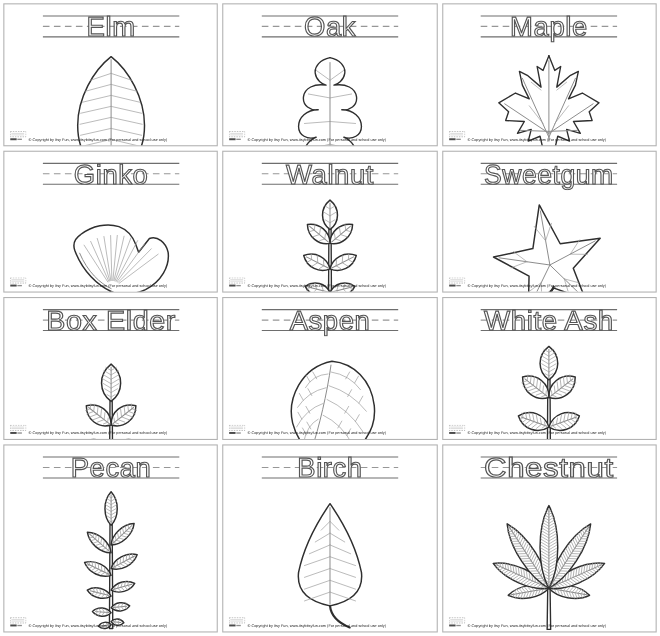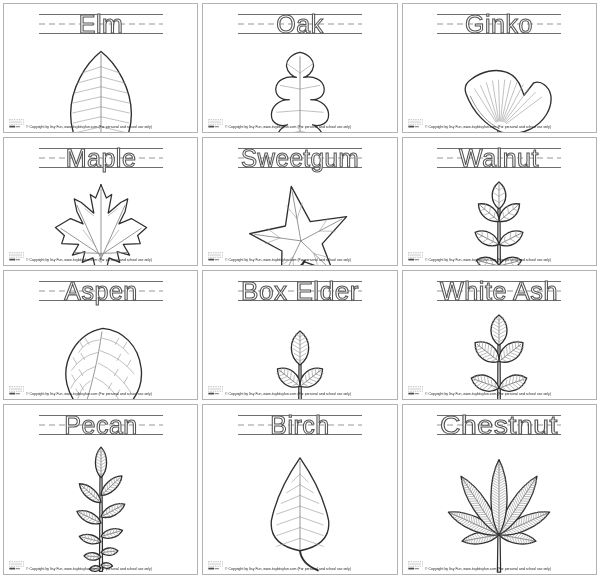--- a/index.html
+++ b/index.html
@@ -90,20 +90,54 @@
           <rect x="10" y="10" width="6" height="1.8" fill="#8f8f8f"></rect>
         </svg>
         <span class="copy">© Copyright by Itsy Fun, www.itsybitsyfun.com (For personal and school use only)</span>
       </div>
     </div>
     <div class="card">
       <svg class="title" viewBox="0 0 140 30">
         <line x1="8" y1="5.5" x2="132" y2="5.5" class="gl"></line>
         <line x1="8" y1="15" x2="132" y2="15" class="gl mid"></line>
         <line x1="8" y1="24.5" x2="132" y2="24.5" class="gl"></line>
+        <text x="70" y="24" text-anchor="middle" class="tword">Maple</text>
+      </svg>
+      <svg class="art" viewBox="0 0 140 150">
+        <path d="M70,13 L76,28 L82,24 L78,45 L92,33 L100,29 L97,43 L90,57 L104,51 L121,61 L111,70 L114,79 L95,80 L102,92 L88,88 L91,100 L79,95 L76,108 L71.5,110 L71.5,126" class="outline2"></path>
+        <path d="M70,13 L76,28 L82,24 L78,45 L92,33 L100,29 L97,43 L90,57 L104,51 L121,61 L111,70 L114,79 L95,80 L102,92 L88,88 L91,100 L79,95 L76,108 L71.5,110 L71.5,126" class="outline2" transform="translate(140,0) scale(-1,1)"></path>
+        <path d="M68.5,126 L67.9,149 L72.1,149 L71.5,126" class="outline2"></path>
+        <path d="M70,100 L70,18" class="vein2"></path>
+        <path d="M70,96 L97,36" class="vein2"></path>
+        <path d="M70,96 L97,36" class="vein2" transform="translate(140,0) scale(-1,1)"></path>
+        <path d="M70,92 L115,62" class="vein2"></path>
+        <path d="M70,92 L115,62" class="vein2" transform="translate(140,0) scale(-1,1)"></path>
+        <path d="M70,90 L99,89" class="vein2"></path>
+        <path d="M70,90 L99,89" class="vein2" transform="translate(140,0) scale(-1,1)"></path>
+        <path d="M76,82 L90,64" class="vein"></path>
+        <path d="M76,82 L90,64" class="vein" transform="translate(140,0) scale(-1,1)"></path>
+        <path d="M78,48 L88,40" class="vein"></path>
+        <path d="M78,48 L88,40" class="vein" transform="translate(140,0) scale(-1,1)"></path>
+      </svg>
+      <div class="foot">
+        <svg class="stamp" viewBox="0 0 22 14">
+          <rect x="0.5" y="0.5" width="21" height="7" fill="#fff" stroke="#999" stroke-width="0.8" stroke-dasharray="2 1.4"></rect>
+          <line x1="2" y1="3" x2="19" y2="3" stroke="#bbb" stroke-width="0.7"></line>
+          <line x1="2" y1="5" x2="19" y2="5" stroke="#bbb" stroke-width="0.7"></line>
+          <rect x="0.5" y="9.5" width="8.5" height="2.6" fill="#4a4a4a"></rect>
+          <rect x="10" y="10" width="6" height="1.8" fill="#8f8f8f"></rect>
+        </svg>
+        <span class="copy">© Copyright by Itsy Fun, www.itsybitsyfun.com (For personal and school use only)</span>
+      </div>
+    </div>
+    <div class="card">
+      <svg class="title" viewBox="0 0 140 30">
+        <line x1="8" y1="5.5" x2="132" y2="5.5" class="gl"></line>
+        <line x1="8" y1="15" x2="132" y2="15" class="gl mid"></line>
+        <line x1="8" y1="24.5" x2="132" y2="24.5" class="gl"></line>
         <text x="70" y="24" text-anchor="middle" class="tword">Ginko</text>
       </svg>
       <svg class="art" viewBox="0 0 140 150">
         <path d="M70,103 C57,97 41,83 33,61 C31,55 33,49 39,45 C51,36 66,33 78,37 C86,40 92,47 95,55 L98,63 L109,49 C117,46 126,53 128,63 C130,77 121,93 105,101 C92,107 78,107 70,103 Z" class="outline"></path>
         <path d="M70,100 C59,95 46,83 38,64" class="vein2"></path>
         <path d="M66.7,93.3 L42.5,55.8" class="vein"></path>
         <path d="M67.7,92.7 L49.2,52.0" class="vein"></path>
         <path d="M68.7,92.2 L55.9,49.0" class="vein"></path>
         <path d="M69.7,91.9 L62.7,47.0" class="vein"></path>
         <path d="M70.8,91.8 L69.5,46.0" class="vein"></path>
@@ -126,37 +160,95 @@
           <rect x="10" y="10" width="6" height="1.8" fill="#8f8f8f"></rect>
         </svg>
         <span class="copy">© Copyright by Itsy Fun, www.itsybitsyfun.com (For personal and school use only)</span>
       </div>
     </div>
     <div class="card">
       <svg class="title" viewBox="0 0 140 30">
         <line x1="8" y1="5.5" x2="132" y2="5.5" class="gl"></line>
         <line x1="8" y1="15" x2="132" y2="15" class="gl mid"></line>
         <line x1="8" y1="24.5" x2="132" y2="24.5" class="gl"></line>
-        <text x="70" y="24" text-anchor="middle" class="tword">Maple</text>
-      </svg>
-      <svg class="art" viewBox="0 0 140 150">
-        <path d="M70,13 L76,28 L82,24 L78,45 L92,33 L100,29 L97,43 L90,57 L104,51 L121,61 L111,70 L114,79 L95,80 L102,92 L88,88 L91,100 L79,95 L76,108 L71.5,110 L71.5,126" class="outline2"></path>
-        <path d="M70,13 L76,28 L82,24 L78,45 L92,33 L100,29 L97,43 L90,57 L104,51 L121,61 L111,70 L114,79 L95,80 L102,92 L88,88 L91,100 L79,95 L76,108 L71.5,110 L71.5,126" class="outline2" transform="translate(140,0) scale(-1,1)"></path>
-        <path d="M68.5,126 L67.9,149 L72.1,149 L71.5,126" class="outline2"></path>
-        <path d="M70,100 L70,18" class="vein2"></path>
-        <path d="M70,96 L97,36" class="vein2"></path>
-        <path d="M70,96 L97,36" class="vein2" transform="translate(140,0) scale(-1,1)"></path>
-        <path d="M70,92 L115,62" class="vein2"></path>
-        <path d="M70,92 L115,62" class="vein2" transform="translate(140,0) scale(-1,1)"></path>
-        <path d="M70,90 L99,89" class="vein2"></path>
-        <path d="M70,90 L99,89" class="vein2" transform="translate(140,0) scale(-1,1)"></path>
-        <path d="M76,82 L90,64" class="vein"></path>
-        <path d="M76,82 L90,64" class="vein" transform="translate(140,0) scale(-1,1)"></path>
-        <path d="M78,48 L88,40" class="vein"></path>
-        <path d="M78,48 L88,40" class="vein" transform="translate(140,0) scale(-1,1)"></path>
+        <text x="70" y="24" text-anchor="middle" class="tword">Walnut</text>
+      </svg>
+      <svg class="art" viewBox="0 0 140 150">
+        <path d="M68.9,38 L68.30000000000001,147 L71.69999999999999,147 L71.1,38" class="outline2"></path>
+        <g transform="translate(70,139) rotate(112)">
+          <path d="M0,0 C4.5,-3.0 4.8,-8.6 0,-12 C-4.8,-8.6 -4.5,-3.0 0,0 Z" class="outline"></path>
+          <path d="M0,-2 L0,-9" class="vein2"></path>
+          <path d="M0,-7 L3.0,-8.8 M0,-7 L-3,-8.8" class="vein"></path>
+        </g>
+        <g transform="translate(70,139) rotate(-112)">
+          <path d="M0,0 C4.5,-3.0 4.8,-8.6 0,-12 C-4.8,-8.6 -4.5,-3.0 0,0 Z" class="outline"></path>
+          <path d="M0,-2 L0,-9" class="vein2"></path>
+          <path d="M0,-7 L3.0,-8.8 M0,-7 L-3,-8.8" class="vein"></path>
+        </g>
+        <g transform="translate(70,124) rotate(92)">
+          <path d="M0,0 C6.3,-4.8 6.6,-13.7 0,-19 C-6.6,-13.7 -6.3,-4.8 0,0 Z" class="outline"></path>
+          <path d="M0,-2 L0,-16" class="vein2"></path>
+          <path d="M0,-7 L4.1,-9.5 M0,-7 L-4.1,-9.5" class="vein"></path>
+          <path d="M0,-14 L3.4,-16.0 M0,-14 L-3.4,-16.0" class="vein"></path>
+        </g>
+        <g transform="translate(70,124) rotate(-92)">
+          <path d="M0,0 C6.3,-4.8 6.6,-13.7 0,-19 C-6.6,-13.7 -6.3,-4.8 0,0 Z" class="outline"></path>
+          <path d="M0,-2 L0,-16" class="vein2"></path>
+          <path d="M0,-7 L4.1,-9.5 M0,-7 L-4.1,-9.5" class="vein"></path>
+          <path d="M0,-14 L3.4,-16.0 M0,-14 L-3.4,-16.0" class="vein"></path>
+        </g>
+        <g transform="translate(70,104) rotate(76)">
+          <path d="M0,0 C8.1,-6.5 8.5,-18.7 0,-26 C-8.5,-18.7 -8.1,-6.5 0,0 Z" class="outline"></path>
+          <path d="M0,-2 L0,-23" class="vein2"></path>
+          <path d="M0,-7 L4.5,-9.7 M0,-7 L-4.5,-9.7" class="vein"></path>
+          <path d="M0,-14 L5.5,-17.3 M0,-14 L-5.5,-17.3" class="vein"></path>
+          <path d="M0,-21 L3.7,-23.2 M0,-21 L-3.7,-23.2" class="vein"></path>
+        </g>
+        <g transform="translate(70,104) rotate(-76)">
+          <path d="M0,0 C8.1,-6.5 8.5,-18.7 0,-26 C-8.5,-18.7 -8.1,-6.5 0,0 Z" class="outline"></path>
+          <path d="M0,-2 L0,-23" class="vein2"></path>
+          <path d="M0,-7 L4.5,-9.7 M0,-7 L-4.5,-9.7" class="vein"></path>
+          <path d="M0,-14 L5.5,-17.3 M0,-14 L-5.5,-17.3" class="vein"></path>
+          <path d="M0,-21 L3.7,-23.2 M0,-21 L-3.7,-23.2" class="vein"></path>
+        </g>
+        <g transform="translate(70,80) rotate(63)">
+          <path d="M0,0 C9.0,-7.5 9.5,-21.6 0,-30 C-9.5,-21.6 -9.0,-7.5 0,0 Z" class="outline"></path>
+          <path d="M0,-2 L0,-27" class="vein2"></path>
+          <path d="M0,-7 L4.6,-9.8 M0,-7 L-4.6,-9.8" class="vein"></path>
+          <path d="M0,-14 L6.2,-17.7 M0,-14 L-6.2,-17.7" class="vein"></path>
+          <path d="M0,-21 L5.3,-24.2 M0,-21 L-5.3,-24.2" class="vein"></path>
+        </g>
+        <g transform="translate(70,80) rotate(-63)">
+          <path d="M0,0 C9.0,-7.5 9.5,-21.6 0,-30 C-9.5,-21.6 -9.0,-7.5 0,0 Z" class="outline"></path>
+          <path d="M0,-2 L0,-27" class="vein2"></path>
+          <path d="M0,-7 L4.6,-9.8 M0,-7 L-4.6,-9.8" class="vein"></path>
+          <path d="M0,-14 L6.2,-17.7 M0,-14 L-6.2,-17.7" class="vein"></path>
+          <path d="M0,-21 L5.3,-24.2 M0,-21 L-5.3,-24.2" class="vein"></path>
+        </g>
+        <g transform="translate(70,54) rotate(50)">
+          <path d="M0,0 C9.0,-7.5 9.5,-21.6 0,-30 C-9.5,-21.6 -9.0,-7.5 0,0 Z" class="outline"></path>
+          <path d="M0,-2 L0,-27" class="vein2"></path>
+          <path d="M0,-7 L4.6,-9.8 M0,-7 L-4.6,-9.8" class="vein"></path>
+          <path d="M0,-14 L6.2,-17.7 M0,-14 L-6.2,-17.7" class="vein"></path>
+          <path d="M0,-21 L5.3,-24.2 M0,-21 L-5.3,-24.2" class="vein"></path>
+        </g>
+        <g transform="translate(70,54) rotate(-50)">
+          <path d="M0,0 C9.0,-7.5 9.5,-21.6 0,-30 C-9.5,-21.6 -9.0,-7.5 0,0 Z" class="outline"></path>
+          <path d="M0,-2 L0,-27" class="vein2"></path>
+          <path d="M0,-7 L4.6,-9.8 M0,-7 L-4.6,-9.8" class="vein"></path>
+          <path d="M0,-14 L6.2,-17.7 M0,-14 L-6.2,-17.7" class="vein"></path>
+          <path d="M0,-21 L5.3,-24.2 M0,-21 L-5.3,-24.2" class="vein"></path>
+        </g>
+        <g transform="translate(70,40) rotate(0)">
+          <path d="M0,0 C9.9,-7.5 10.4,-21.6 0,-30 C-10.4,-21.6 -9.9,-7.5 0,0 Z" class="outline"></path>
+          <path d="M0,-2 L0,-27" class="vein2"></path>
+          <path d="M0,-7 L5.0,-10.0 M0,-7 L-5,-10.0" class="vein"></path>
+          <path d="M0,-14 L6.8,-18.1 M0,-14 L-6.8,-18.1" class="vein"></path>
+          <path d="M0,-21 L5.8,-24.5 M0,-21 L-5.8,-24.5" class="vein"></path>
+        </g>
       </svg>
       <div class="foot">
         <svg class="stamp" viewBox="0 0 22 14">
           <rect x="0.5" y="0.5" width="21" height="7" fill="#fff" stroke="#999" stroke-width="0.8" stroke-dasharray="2 1.4"></rect>
           <line x1="2" y1="3" x2="19" y2="3" stroke="#bbb" stroke-width="0.7"></line>
           <line x1="2" y1="5" x2="19" y2="5" stroke="#bbb" stroke-width="0.7"></line>
           <rect x="0.5" y="9.5" width="8.5" height="2.6" fill="#4a4a4a"></rect>
           <rect x="10" y="10" width="6" height="1.8" fill="#8f8f8f"></rect>
         </svg>
         <span class="copy">© Copyright by Itsy Fun, www.itsybitsyfun.com (For personal and school use only)</span>
@@ -197,94 +289,74 @@
           <rect x="10" y="10" width="6" height="1.8" fill="#8f8f8f"></rect>
         </svg>
         <span class="copy">© Copyright by Itsy Fun, www.itsybitsyfun.com (For personal and school use only)</span>
       </div>
     </div>
     <div class="card">
       <svg class="title" viewBox="0 0 140 30">
         <line x1="8" y1="5.5" x2="132" y2="5.5" class="gl"></line>
         <line x1="8" y1="15" x2="132" y2="15" class="gl mid"></line>
         <line x1="8" y1="24.5" x2="132" y2="24.5" class="gl"></line>
-        <text x="70" y="24" text-anchor="middle" class="tword">Walnut</text>
-      </svg>
-      <svg class="art" viewBox="0 0 140 150">
-        <path d="M68.9,38 L68.30000000000001,147 L71.69999999999999,147 L71.1,38" class="outline2"></path>
-        <g transform="translate(70,139) rotate(112)">
-          <path d="M0,0 C4.5,-3.0 4.8,-8.6 0,-12 C-4.8,-8.6 -4.5,-3.0 0,0 Z" class="outline"></path>
-          <path d="M0,-2 L0,-9" class="vein2"></path>
-          <path d="M0,-7 L3.0,-8.8 M0,-7 L-3,-8.8" class="vein"></path>
-        </g>
-        <g transform="translate(70,139) rotate(-112)">
-          <path d="M0,0 C4.5,-3.0 4.8,-8.6 0,-12 C-4.8,-8.6 -4.5,-3.0 0,0 Z" class="outline"></path>
-          <path d="M0,-2 L0,-9" class="vein2"></path>
-          <path d="M0,-7 L3.0,-8.8 M0,-7 L-3,-8.8" class="vein"></path>
-        </g>
-        <g transform="translate(70,124) rotate(92)">
-          <path d="M0,0 C6.3,-4.8 6.6,-13.7 0,-19 C-6.6,-13.7 -6.3,-4.8 0,0 Z" class="outline"></path>
-          <path d="M0,-2 L0,-16" class="vein2"></path>
-          <path d="M0,-7 L4.1,-9.5 M0,-7 L-4.1,-9.5" class="vein"></path>
-          <path d="M0,-14 L3.4,-16.0 M0,-14 L-3.4,-16.0" class="vein"></path>
-        </g>
-        <g transform="translate(70,124) rotate(-92)">
-          <path d="M0,0 C6.3,-4.8 6.6,-13.7 0,-19 C-6.6,-13.7 -6.3,-4.8 0,0 Z" class="outline"></path>
-          <path d="M0,-2 L0,-16" class="vein2"></path>
-          <path d="M0,-7 L4.1,-9.5 M0,-7 L-4.1,-9.5" class="vein"></path>
-          <path d="M0,-14 L3.4,-16.0 M0,-14 L-3.4,-16.0" class="vein"></path>
-        </g>
-        <g transform="translate(70,104) rotate(76)">
-          <path d="M0,0 C8.1,-6.5 8.5,-18.7 0,-26 C-8.5,-18.7 -8.1,-6.5 0,0 Z" class="outline"></path>
-          <path d="M0,-2 L0,-23" class="vein2"></path>
-          <path d="M0,-7 L4.5,-9.7 M0,-7 L-4.5,-9.7" class="vein"></path>
-          <path d="M0,-14 L5.5,-17.3 M0,-14 L-5.5,-17.3" class="vein"></path>
-          <path d="M0,-21 L3.7,-23.2 M0,-21 L-3.7,-23.2" class="vein"></path>
-        </g>
-        <g transform="translate(70,104) rotate(-76)">
-          <path d="M0,0 C8.1,-6.5 8.5,-18.7 0,-26 C-8.5,-18.7 -8.1,-6.5 0,0 Z" class="outline"></path>
-          <path d="M0,-2 L0,-23" class="vein2"></path>
-          <path d="M0,-7 L4.5,-9.7 M0,-7 L-4.5,-9.7" class="vein"></path>
-          <path d="M0,-14 L5.5,-17.3 M0,-14 L-5.5,-17.3" class="vein"></path>
-          <path d="M0,-21 L3.7,-23.2 M0,-21 L-3.7,-23.2" class="vein"></path>
-        </g>
-        <g transform="translate(70,80) rotate(63)">
-          <path d="M0,0 C9.0,-7.5 9.5,-21.6 0,-30 C-9.5,-21.6 -9.0,-7.5 0,0 Z" class="outline"></path>
-          <path d="M0,-2 L0,-27" class="vein2"></path>
-          <path d="M0,-7 L4.6,-9.8 M0,-7 L-4.6,-9.8" class="vein"></path>
-          <path d="M0,-14 L6.2,-17.7 M0,-14 L-6.2,-17.7" class="vein"></path>
-          <path d="M0,-21 L5.3,-24.2 M0,-21 L-5.3,-24.2" class="vein"></path>
-        </g>
-        <g transform="translate(70,80) rotate(-63)">
-          <path d="M0,0 C9.0,-7.5 9.5,-21.6 0,-30 C-9.5,-21.6 -9.0,-7.5 0,0 Z" class="outline"></path>
-          <path d="M0,-2 L0,-27" class="vein2"></path>
-          <path d="M0,-7 L4.6,-9.8 M0,-7 L-4.6,-9.8" class="vein"></path>
-          <path d="M0,-14 L6.2,-17.7 M0,-14 L-6.2,-17.7" class="vein"></path>
-          <path d="M0,-21 L5.3,-24.2 M0,-21 L-5.3,-24.2" class="vein"></path>
-        </g>
-        <g transform="translate(70,54) rotate(50)">
-          <path d="M0,0 C9.0,-7.5 9.5,-21.6 0,-30 C-9.5,-21.6 -9.0,-7.5 0,0 Z" class="outline"></path>
-          <path d="M0,-2 L0,-27" class="vein2"></path>
-          <path d="M0,-7 L4.6,-9.8 M0,-7 L-4.6,-9.8" class="vein"></path>
-          <path d="M0,-14 L6.2,-17.7 M0,-14 L-6.2,-17.7" class="vein"></path>
-          <path d="M0,-21 L5.3,-24.2 M0,-21 L-5.3,-24.2" class="vein"></path>
-        </g>
-        <g transform="translate(70,54) rotate(-50)">
-          <path d="M0,0 C9.0,-7.5 9.5,-21.6 0,-30 C-9.5,-21.6 -9.0,-7.5 0,0 Z" class="outline"></path>
-          <path d="M0,-2 L0,-27" class="vein2"></path>
-          <path d="M0,-7 L4.6,-9.8 M0,-7 L-4.6,-9.8" class="vein"></path>
-          <path d="M0,-14 L6.2,-17.7 M0,-14 L-6.2,-17.7" class="vein"></path>
-          <path d="M0,-21 L5.3,-24.2 M0,-21 L-5.3,-24.2" class="vein"></path>
-        </g>
-        <g transform="translate(70,40) rotate(0)">
-          <path d="M0,0 C9.9,-7.5 10.4,-21.6 0,-30 C-10.4,-21.6 -9.9,-7.5 0,0 Z" class="outline"></path>
-          <path d="M0,-2 L0,-27" class="vein2"></path>
-          <path d="M0,-7 L5.0,-10.0 M0,-7 L-5,-10.0" class="vein"></path>
-          <path d="M0,-14 L6.8,-18.1 M0,-14 L-6.8,-18.1" class="vein"></path>
-          <path d="M0,-21 L5.8,-24.5 M0,-21 L-5.8,-24.5" class="vein"></path>
+        <text x="70" y="24" text-anchor="middle" class="tword" textLength="118" lengthAdjust="spacingAndGlyphs">Box Elder</text>
+      </svg>
+      <svg class="art" viewBox="0 0 140 150">
+        <path d="M68.9,64 L68.30000000000001,145 L71.69999999999999,145 L71.1,64" class="outline2"></path>
+        <g transform="translate(70,116) rotate(80)">
+          <path d="M0,0 C10.8,-8.0 11.4,-23.0 0,-32 C-11.4,-23.0 -10.8,-8.0 0,0 Z" class="outline"></path>
+          <path d="M0,-2 L0,-29" class="vein2"></path>
+          <path d="M0,-4.5 L3.9,-6.8 M0,-4.5 L-3.9,-6.8" class="vein"></path>
+          <path d="M0,-9 L6.1,-12.7 M0,-9 L-6.1,-12.7" class="vein"></path>
+          <path d="M0,-13.5 L7.3,-17.9 M0,-13.5 L-7.3,-17.9" class="vein"></path>
+          <path d="M0,-18 L7.3,-22.4 M0,-18 L-7.3,-22.4" class="vein"></path>
+          <path d="M0,-22.5 L6.3,-26.3 M0,-22.5 L-6.3,-26.3" class="vein"></path>
+          <path d="M0,-27 L4.2,-29.5 M0,-27 L-4.2,-29.5" class="vein"></path>
+        </g>
+        <g transform="translate(70,116) rotate(-80)">
+          <path d="M0,0 C10.8,-8.0 11.4,-23.0 0,-32 C-11.4,-23.0 -10.8,-8.0 0,0 Z" class="outline"></path>
+          <path d="M0,-2 L0,-29" class="vein2"></path>
+          <path d="M0,-4.5 L3.9,-6.8 M0,-4.5 L-3.9,-6.8" class="vein"></path>
+          <path d="M0,-9 L6.1,-12.7 M0,-9 L-6.1,-12.7" class="vein"></path>
+          <path d="M0,-13.5 L7.3,-17.9 M0,-13.5 L-7.3,-17.9" class="vein"></path>
+          <path d="M0,-18 L7.3,-22.4 M0,-18 L-7.3,-22.4" class="vein"></path>
+          <path d="M0,-22.5 L6.3,-26.3 M0,-22.5 L-6.3,-26.3" class="vein"></path>
+          <path d="M0,-27 L4.2,-29.5 M0,-27 L-4.2,-29.5" class="vein"></path>
+        </g>
+        <g transform="translate(70,90) rotate(52)">
+          <path d="M0,0 C10.8,-8.0 11.4,-23.0 0,-32 C-11.4,-23.0 -10.8,-8.0 0,0 Z" class="outline"></path>
+          <path d="M0,-2 L0,-29" class="vein2"></path>
+          <path d="M0,-4.5 L3.9,-6.8 M0,-4.5 L-3.9,-6.8" class="vein"></path>
+          <path d="M0,-9 L6.1,-12.7 M0,-9 L-6.1,-12.7" class="vein"></path>
+          <path d="M0,-13.5 L7.3,-17.9 M0,-13.5 L-7.3,-17.9" class="vein"></path>
+          <path d="M0,-18 L7.3,-22.4 M0,-18 L-7.3,-22.4" class="vein"></path>
+          <path d="M0,-22.5 L6.3,-26.3 M0,-22.5 L-6.3,-26.3" class="vein"></path>
+          <path d="M0,-27 L4.2,-29.5 M0,-27 L-4.2,-29.5" class="vein"></path>
+        </g>
+        <g transform="translate(70,90) rotate(-52)">
+          <path d="M0,0 C10.8,-8.0 11.4,-23.0 0,-32 C-11.4,-23.0 -10.8,-8.0 0,0 Z" class="outline"></path>
+          <path d="M0,-2 L0,-29" class="vein2"></path>
+          <path d="M0,-4.5 L3.9,-6.8 M0,-4.5 L-3.9,-6.8" class="vein"></path>
+          <path d="M0,-9 L6.1,-12.7 M0,-9 L-6.1,-12.7" class="vein"></path>
+          <path d="M0,-13.5 L7.3,-17.9 M0,-13.5 L-7.3,-17.9" class="vein"></path>
+          <path d="M0,-18 L7.3,-22.4 M0,-18 L-7.3,-22.4" class="vein"></path>
+          <path d="M0,-22.5 L6.3,-26.3 M0,-22.5 L-6.3,-26.3" class="vein"></path>
+          <path d="M0,-27 L4.2,-29.5 M0,-27 L-4.2,-29.5" class="vein"></path>
+        </g>
+        <g transform="translate(70,66) rotate(0)">
+          <path d="M0,0 C12.6,-9.5 13.3,-27.4 0,-38 C-13.3,-27.4 -12.6,-9.5 0,0 Z" class="outline"></path>
+          <path d="M0,-2 L0,-35" class="vein2"></path>
+          <path d="M0,-4.5 L4.1,-7.0 M0,-4.5 L-4.1,-7.0" class="vein"></path>
+          <path d="M0,-9 L6.5,-12.9 M0,-9 L-6.5,-12.9" class="vein"></path>
+          <path d="M0,-13.5 L8.0,-18.3 M0,-13.5 L-8,-18.3" class="vein"></path>
+          <path d="M0,-18 L8.7,-23.2 M0,-18 L-8.7,-23.2" class="vein"></path>
+          <path d="M0,-22.5 L8.4,-27.5 M0,-22.5 L-8.4,-27.5" class="vein"></path>
+          <path d="M0,-27 L7.3,-31.4 M0,-27 L-7.3,-31.4" class="vein"></path>
+          <path d="M0,-31.5 L5.3,-34.7 M0,-31.5 L-5.3,-34.7" class="vein"></path>
         </g>
       </svg>
       <div class="foot">
         <svg class="stamp" viewBox="0 0 22 14">
           <rect x="0.5" y="0.5" width="21" height="7" fill="#fff" stroke="#999" stroke-width="0.8" stroke-dasharray="2 1.4"></rect>
           <line x1="2" y1="3" x2="19" y2="3" stroke="#bbb" stroke-width="0.7"></line>
           <line x1="2" y1="5" x2="19" y2="5" stroke="#bbb" stroke-width="0.7"></line>
           <rect x="0.5" y="9.5" width="8.5" height="2.6" fill="#4a4a4a"></rect>
           <rect x="10" y="10" width="6" height="1.8" fill="#8f8f8f"></rect>
         </svg>
@@ -319,92 +391,20 @@
         <path d="M66,52 Q47.5,56.0 37,72" class="vein"></path>
         <path d="M51.5,60.0 L47.5,53.0" class="vein"></path>
         <path d="M42.8,64.8 L38.8,57.8" class="vein"></path>
         <path d="M63,68 Q45.5,74.0 36,92" class="vein"></path>
         <path d="M49.5,78.0 L45.5,71.0" class="vein"></path>
         <path d="M41.4,84.0 L37.4,77.0" class="vein"></path>
         <path d="M58,84 Q46.5,90.0 43,108" class="vein"></path>
         <path d="M50.5,94.0 L46.5,87.0" class="vein"></path>
         <path d="M46.0,100.0 L42.0,93.0" class="vein"></path>
         <path d="M51,116 C44,128 33,138 23,145" class="stem"></path>
-      </svg>
-      <div class="foot">
-        <svg class="stamp" viewBox="0 0 22 14">
-          <rect x="0.5" y="0.5" width="21" height="7" fill="#fff" stroke="#999" stroke-width="0.8" stroke-dasharray="2 1.4"></rect>
-          <line x1="2" y1="3" x2="19" y2="3" stroke="#bbb" stroke-width="0.7"></line>
-          <line x1="2" y1="5" x2="19" y2="5" stroke="#bbb" stroke-width="0.7"></line>
-          <rect x="0.5" y="9.5" width="8.5" height="2.6" fill="#4a4a4a"></rect>
-          <rect x="10" y="10" width="6" height="1.8" fill="#8f8f8f"></rect>
-        </svg>
-        <span class="copy">© Copyright by Itsy Fun, www.itsybitsyfun.com (For personal and school use only)</span>
-      </div>
-    </div>
-    <div class="card">
-      <svg class="title" viewBox="0 0 140 30">
-        <line x1="8" y1="5.5" x2="132" y2="5.5" class="gl"></line>
-        <line x1="8" y1="15" x2="132" y2="15" class="gl mid"></line>
-        <line x1="8" y1="24.5" x2="132" y2="24.5" class="gl"></line>
-        <text x="70" y="24" text-anchor="middle" class="tword" textLength="118" lengthAdjust="spacingAndGlyphs">Box Elder</text>
-      </svg>
-      <svg class="art" viewBox="0 0 140 150">
-        <path d="M68.9,64 L68.30000000000001,145 L71.69999999999999,145 L71.1,64" class="outline2"></path>
-        <g transform="translate(70,116) rotate(80)">
-          <path d="M0,0 C10.8,-8.0 11.4,-23.0 0,-32 C-11.4,-23.0 -10.8,-8.0 0,0 Z" class="outline"></path>
-          <path d="M0,-2 L0,-29" class="vein2"></path>
-          <path d="M0,-4.5 L3.9,-6.8 M0,-4.5 L-3.9,-6.8" class="vein"></path>
-          <path d="M0,-9 L6.1,-12.7 M0,-9 L-6.1,-12.7" class="vein"></path>
-          <path d="M0,-13.5 L7.3,-17.9 M0,-13.5 L-7.3,-17.9" class="vein"></path>
-          <path d="M0,-18 L7.3,-22.4 M0,-18 L-7.3,-22.4" class="vein"></path>
-          <path d="M0,-22.5 L6.3,-26.3 M0,-22.5 L-6.3,-26.3" class="vein"></path>
-          <path d="M0,-27 L4.2,-29.5 M0,-27 L-4.2,-29.5" class="vein"></path>
-        </g>
-        <g transform="translate(70,116) rotate(-80)">
-          <path d="M0,0 C10.8,-8.0 11.4,-23.0 0,-32 C-11.4,-23.0 -10.8,-8.0 0,0 Z" class="outline"></path>
-          <path d="M0,-2 L0,-29" class="vein2"></path>
-          <path d="M0,-4.5 L3.9,-6.8 M0,-4.5 L-3.9,-6.8" class="vein"></path>
-          <path d="M0,-9 L6.1,-12.7 M0,-9 L-6.1,-12.7" class="vein"></path>
-          <path d="M0,-13.5 L7.3,-17.9 M0,-13.5 L-7.3,-17.9" class="vein"></path>
-          <path d="M0,-18 L7.3,-22.4 M0,-18 L-7.3,-22.4" class="vein"></path>
-          <path d="M0,-22.5 L6.3,-26.3 M0,-22.5 L-6.3,-26.3" class="vein"></path>
-          <path d="M0,-27 L4.2,-29.5 M0,-27 L-4.2,-29.5" class="vein"></path>
-        </g>
-        <g transform="translate(70,90) rotate(52)">
-          <path d="M0,0 C10.8,-8.0 11.4,-23.0 0,-32 C-11.4,-23.0 -10.8,-8.0 0,0 Z" class="outline"></path>
-          <path d="M0,-2 L0,-29" class="vein2"></path>
-          <path d="M0,-4.5 L3.9,-6.8 M0,-4.5 L-3.9,-6.8" class="vein"></path>
-          <path d="M0,-9 L6.1,-12.7 M0,-9 L-6.1,-12.7" class="vein"></path>
-          <path d="M0,-13.5 L7.3,-17.9 M0,-13.5 L-7.3,-17.9" class="vein"></path>
-          <path d="M0,-18 L7.3,-22.4 M0,-18 L-7.3,-22.4" class="vein"></path>
-          <path d="M0,-22.5 L6.3,-26.3 M0,-22.5 L-6.3,-26.3" class="vein"></path>
-          <path d="M0,-27 L4.2,-29.5 M0,-27 L-4.2,-29.5" class="vein"></path>
-        </g>
-        <g transform="translate(70,90) rotate(-52)">
-          <path d="M0,0 C10.8,-8.0 11.4,-23.0 0,-32 C-11.4,-23.0 -10.8,-8.0 0,0 Z" class="outline"></path>
-          <path d="M0,-2 L0,-29" class="vein2"></path>
-          <path d="M0,-4.5 L3.9,-6.8 M0,-4.5 L-3.9,-6.8" class="vein"></path>
-          <path d="M0,-9 L6.1,-12.7 M0,-9 L-6.1,-12.7" class="vein"></path>
-          <path d="M0,-13.5 L7.3,-17.9 M0,-13.5 L-7.3,-17.9" class="vein"></path>
-          <path d="M0,-18 L7.3,-22.4 M0,-18 L-7.3,-22.4" class="vein"></path>
-          <path d="M0,-22.5 L6.3,-26.3 M0,-22.5 L-6.3,-26.3" class="vein"></path>
-          <path d="M0,-27 L4.2,-29.5 M0,-27 L-4.2,-29.5" class="vein"></path>
-        </g>
-        <g transform="translate(70,66) rotate(0)">
-          <path d="M0,0 C12.6,-9.5 13.3,-27.4 0,-38 C-13.3,-27.4 -12.6,-9.5 0,0 Z" class="outline"></path>
-          <path d="M0,-2 L0,-35" class="vein2"></path>
-          <path d="M0,-4.5 L4.1,-7.0 M0,-4.5 L-4.1,-7.0" class="vein"></path>
-          <path d="M0,-9 L6.5,-12.9 M0,-9 L-6.5,-12.9" class="vein"></path>
-          <path d="M0,-13.5 L8.0,-18.3 M0,-13.5 L-8,-18.3" class="vein"></path>
-          <path d="M0,-18 L8.7,-23.2 M0,-18 L-8.7,-23.2" class="vein"></path>
-          <path d="M0,-22.5 L8.4,-27.5 M0,-22.5 L-8.4,-27.5" class="vein"></path>
-          <path d="M0,-27 L7.3,-31.4 M0,-27 L-7.3,-31.4" class="vein"></path>
-          <path d="M0,-31.5 L5.3,-34.7 M0,-31.5 L-5.3,-34.7" class="vein"></path>
-        </g>
       </svg>
       <div class="foot">
         <svg class="stamp" viewBox="0 0 22 14">
           <rect x="0.5" y="0.5" width="21" height="7" fill="#fff" stroke="#999" stroke-width="0.8" stroke-dasharray="2 1.4"></rect>
           <line x1="2" y1="3" x2="19" y2="3" stroke="#bbb" stroke-width="0.7"></line>
           <line x1="2" y1="5" x2="19" y2="5" stroke="#bbb" stroke-width="0.7"></line>
           <rect x="0.5" y="9.5" width="8.5" height="2.6" fill="#4a4a4a"></rect>
           <rect x="10" y="10" width="6" height="1.8" fill="#8f8f8f"></rect>
         </svg>
         <span class="copy">© Copyright by Itsy Fun, www.itsybitsyfun.com (For personal and school use only)</span>

